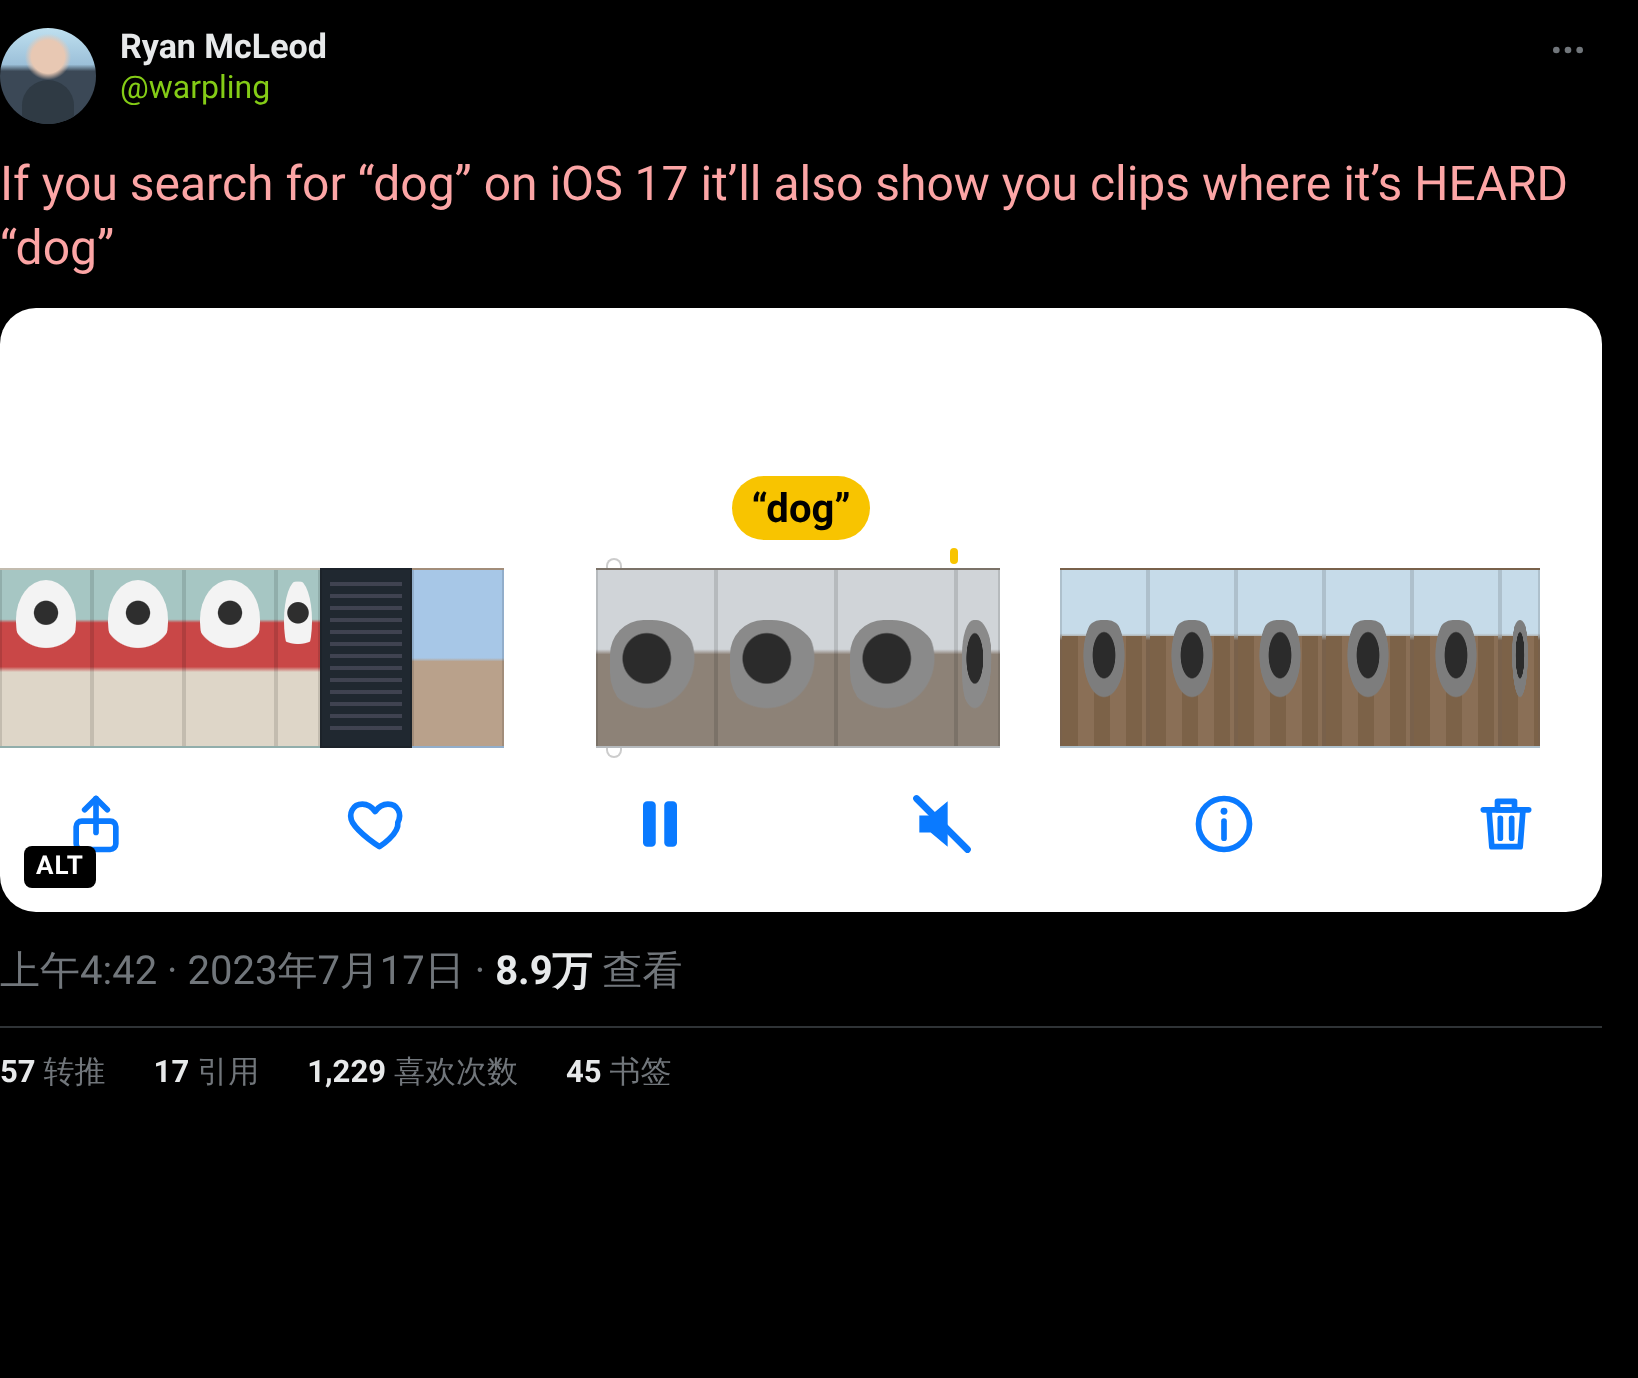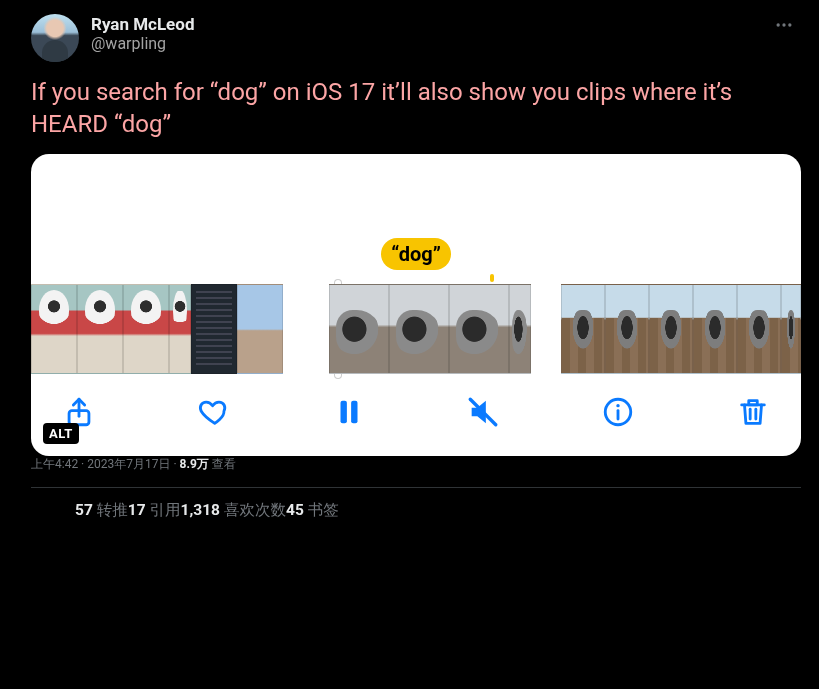--- a/index.html
+++ b/index.html
@@ -5,21 +5,21 @@
   * { margin: 0; padding: 0; box-sizing: border-box; }
   body {
     background: #000;
     font-family: -apple-system, BlinkMacSystemFont, "Segoe UI", Roboto, Helvetica, Arial, sans-serif;
     color: #e7e9ea;
     width: 819px;
     height: 689px;
     overflow: hidden;
   }
   .tweet {
-    padding: 14px 18px 8px 31px;
+    padding: 14px 18px 8px 0;
   }
   .header-row {
     display: flex;
     align-items: flex-start;
   }
   .avatar {
     width: 48px;
     height: 48px;
     border-radius: 50%;
     flex: 0 0 48px;
@@ -40,21 +40,21 @@
   }
   .names { flex: 1; min-width: 0; }
   .display-name {
     font-weight: 700;
     font-size: 17px;
     color: #e7e9ea;
     line-height: 20px;
   }
   .handle {
     font-size: 16px;
-    color: #a3a3a3;
+    color: #84cc16;
     line-height: 20px;
   }
   .more-btn {
     color: #71767b;
     width: 34px; height: 34px;
     display: flex; align-items: center; justify-content: center;
     border-radius: 50%;
     margin-top:-6px;
   }
   .tweet-text {
@@ -134,28 +134,29 @@
   }
   .tbtn svg { width:34px;height:34px; }
 
   .alt-badge {
     position:absolute; left:12px; bottom:12px;
     background:#000; color:#fff; font-weight:700; font-size:13px;
     padding:3px 6px; border-radius:4px; letter-spacing:.5px;
   }
 
   .meta-row {
-    font-size: 12px;
+    margin-top: 16px;
+    font-size: 20px;
     color:#71767b;
   }
   .meta-row .dot::before{content:" · ";}
   .meta-row .views-num{color:#e7e9ea;font-weight:700;}
   .divider{border:none;border-top:1px solid #2f3336;margin:14px 0 12px;}
   .stats-row{
-    display:flex; font-size:15.5px; color:#71767b;margin-left:44px;
+    display:flex; gap:24px; font-size:15.5px; color:#71767b;
   }
   .stats-row .n{color:#e7e9ea;font-weight:700;margin-right:4px;}
 </style>
 </head>
 <body>
 
 <div class="tweet">
 
   <div class="header-row">
     <div class="avatar"></div>
@@ -253,17 +254,17 @@
 
   <div class="meta-row">
     <span>上午4:42</span><span class="dot"></span><span>2023年7月17日</span><span class="dot"></span><span class="views-num">8.9万</span> <span>查看</span>
   </div>
 
   <hr class="divider">
 
   <div class="stats-row">
     <div><span class="n">57</span><span>转推</span></div>
     <div><span class="n">17</span><span>引用</span></div>
-    <div><span class="n">1,318</span><span>喜欢次数</span></div>
+    <div><span class="n">1,229</span><span>喜欢次数</span></div>
     <div><span class="n">45</span><span>书签</span></div>
   </div>
 
 </div>
 
 </body></html>

